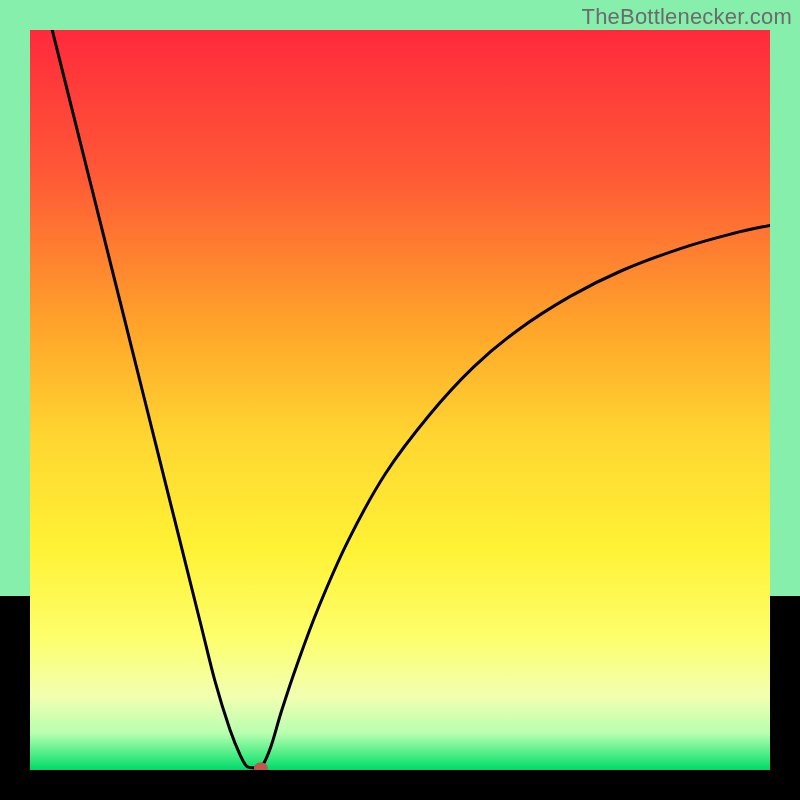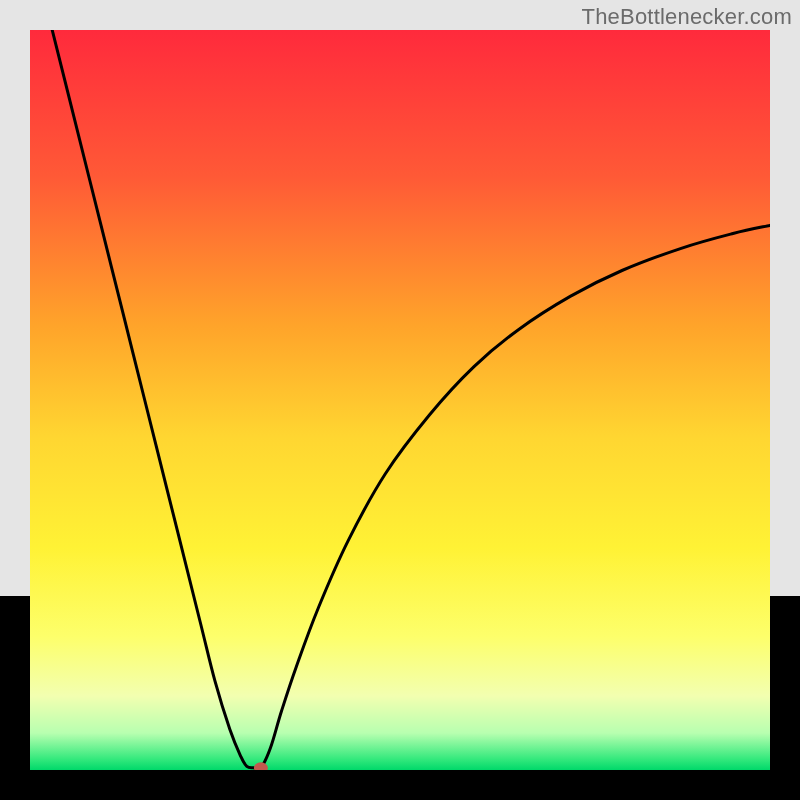--- a/index.html
+++ b/index.html
@@ -10,21 +10,21 @@
     background: #000;
     overflow: hidden;
     font-family: Arial, Helvetica, sans-serif;
   }
   .frame {
     position: absolute;
     top: 0;
     left: 0;
     width: 800px;
     height: 596px;
-    background: #e5e5e5;
+    background: #86efac;
   }
   .plot {
     position: absolute;
     top: 30px;
     left: 30px;
     width: 740px;
     height: 740px;
   }
   .attribution {
     position: absolute;

